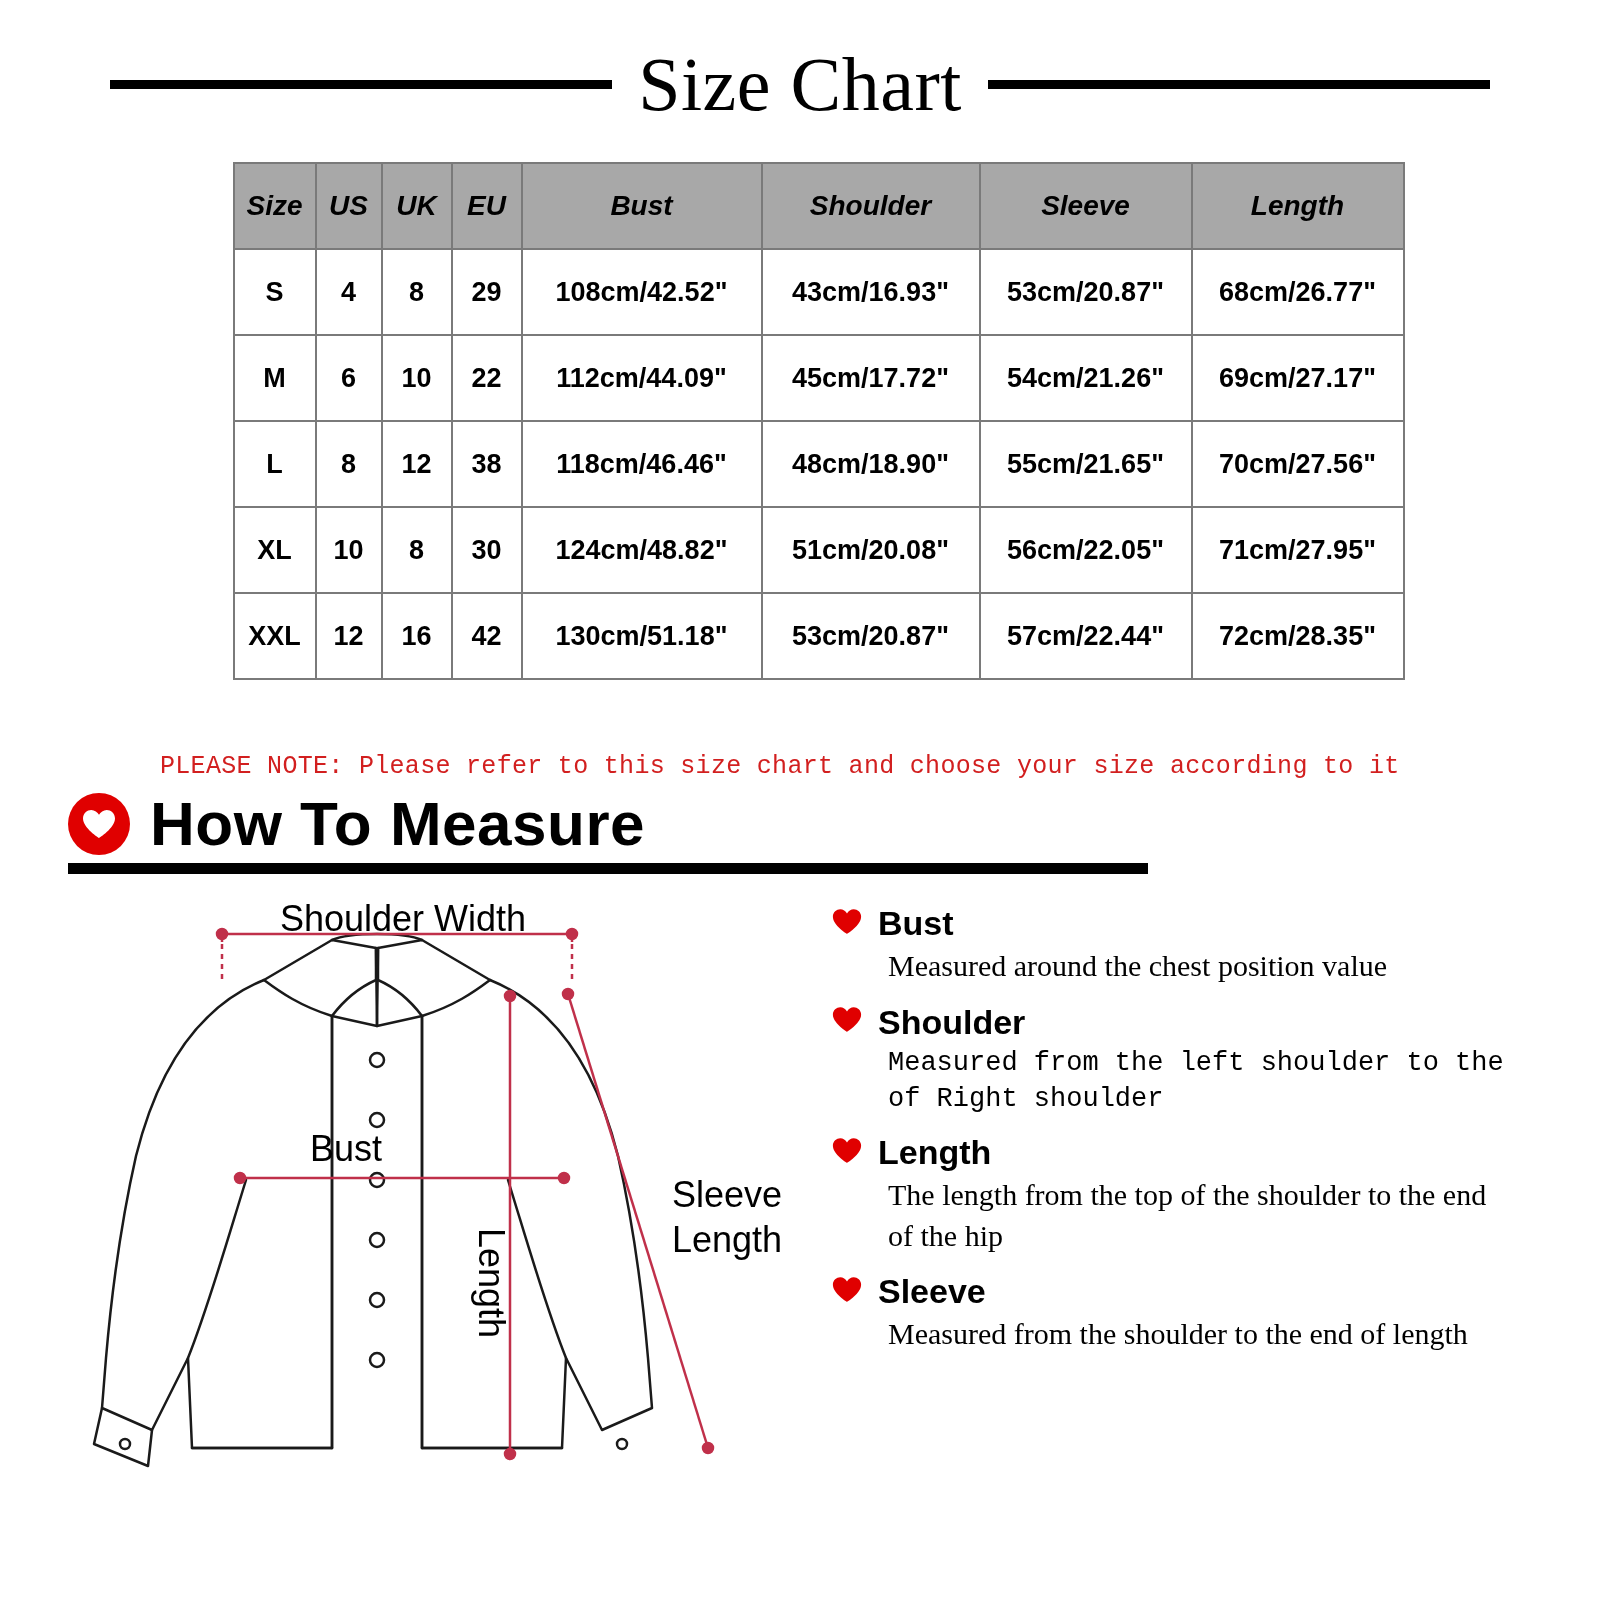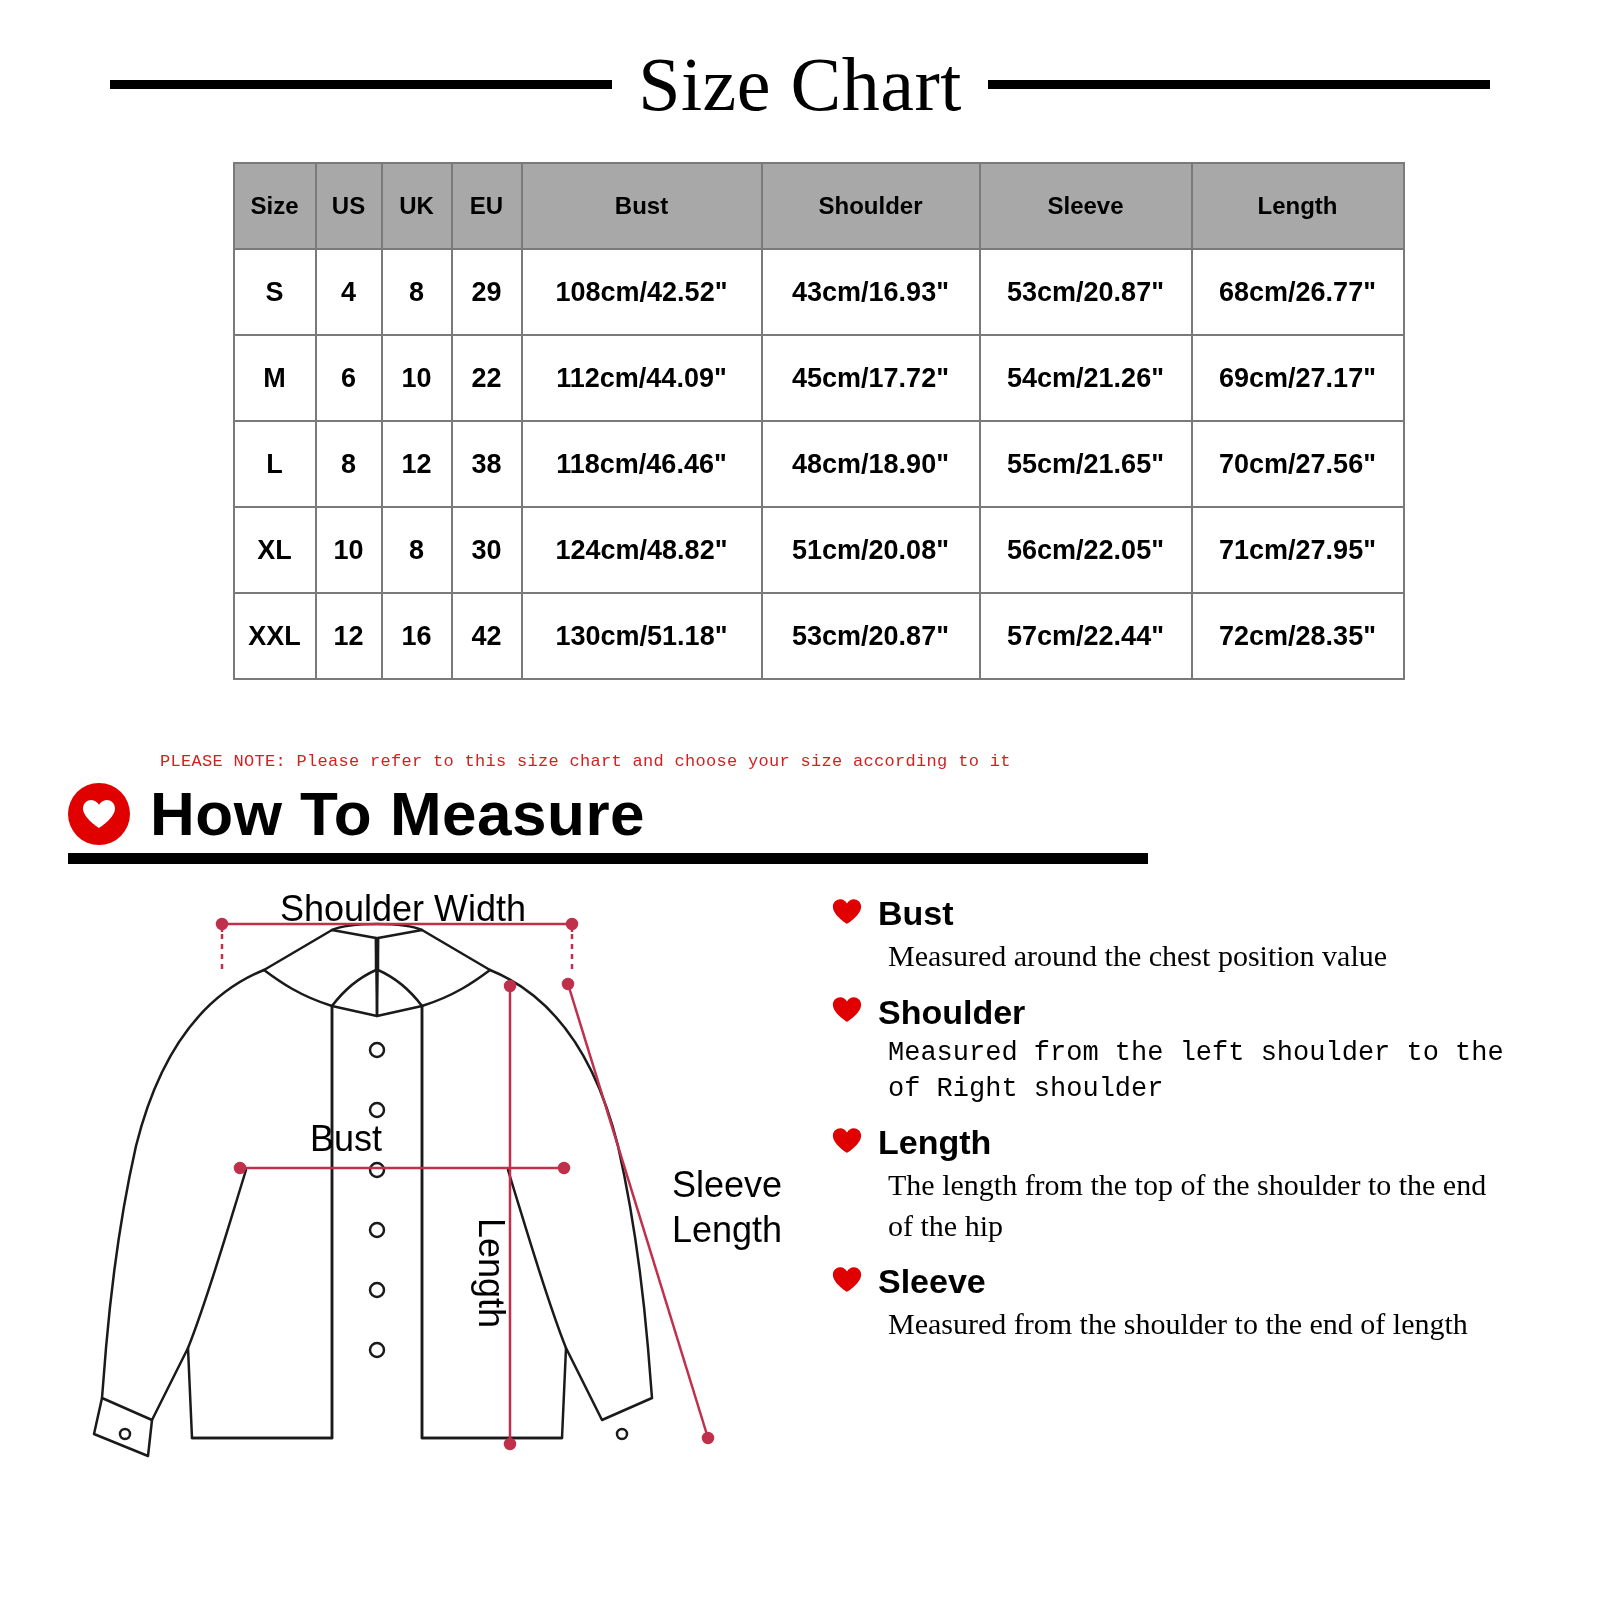--- a/index.html
+++ b/index.html
@@ -56,38 +56,39 @@
     text-align: center;
     font-size: 27px;
     font-weight: bold;
     height: 84px;
     padding: 0 4px;
     font-family: "Liberation Sans", sans-serif;
   }
   table.size-table thead th {
     background: #a8a8a8;
     color: #000;
-    font-size: 24px;
+    font-size: 28px;
+    font-style: italic;
   }
   col.c-size { width: 82px; }
   col.c-us { width: 66px; }
   col.c-uk { width: 70px; }
   col.c-eu { width: 70px; }
   col.c-bust { width: 240px; }
   col.c-shoulder { width: 218px; }
   col.c-sleeve { width: 212px; }
   col.c-length { width: 212px; }
 
   
   .please-note {
     margin-top: 72px;
     padding-left: 160px;
     color: #d21f1f;
     font-family: "Liberation Mono", monospace;
-    font-size: 17px;
+    font-size: 25px;
     letter-spacing: 0.3px;
     white-space: nowrap;
   }
 
   
   .howto-row {
     display: flex;
     align-items: flex-end;
     padding-left: 68px;
     margin-top: 12px;

